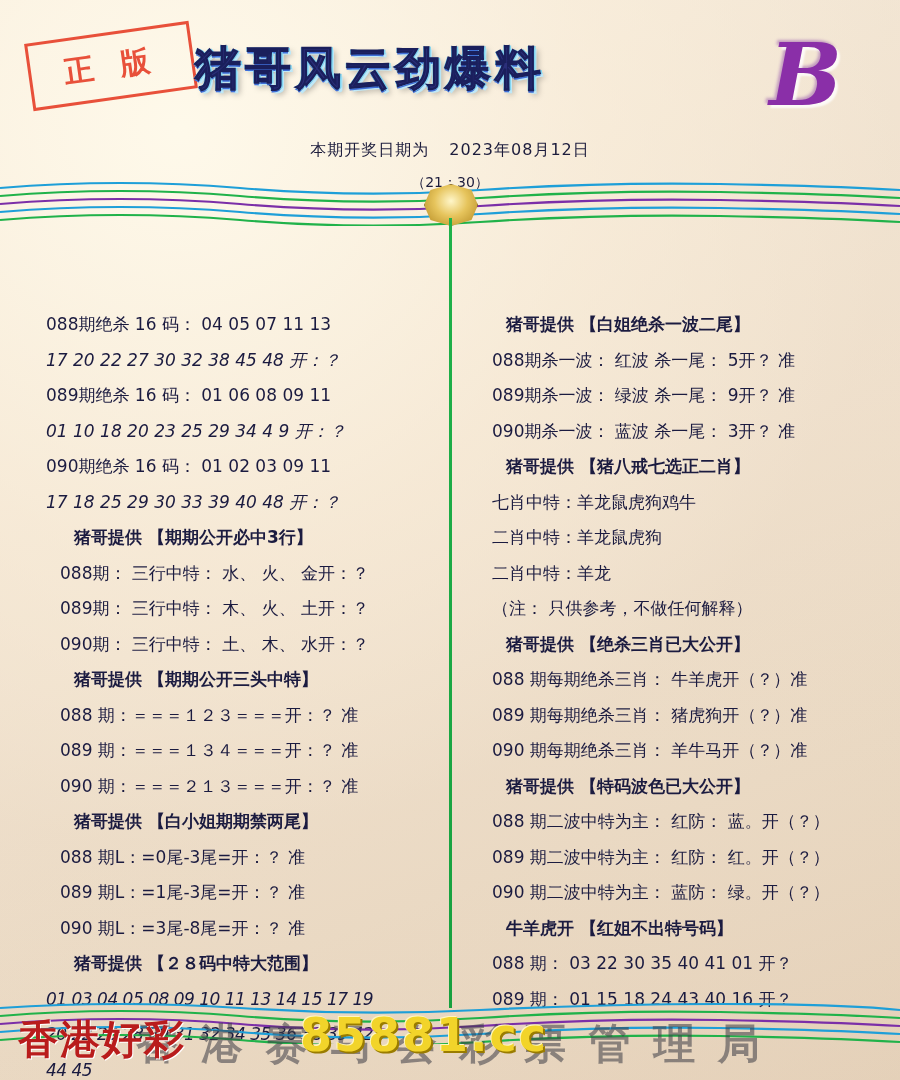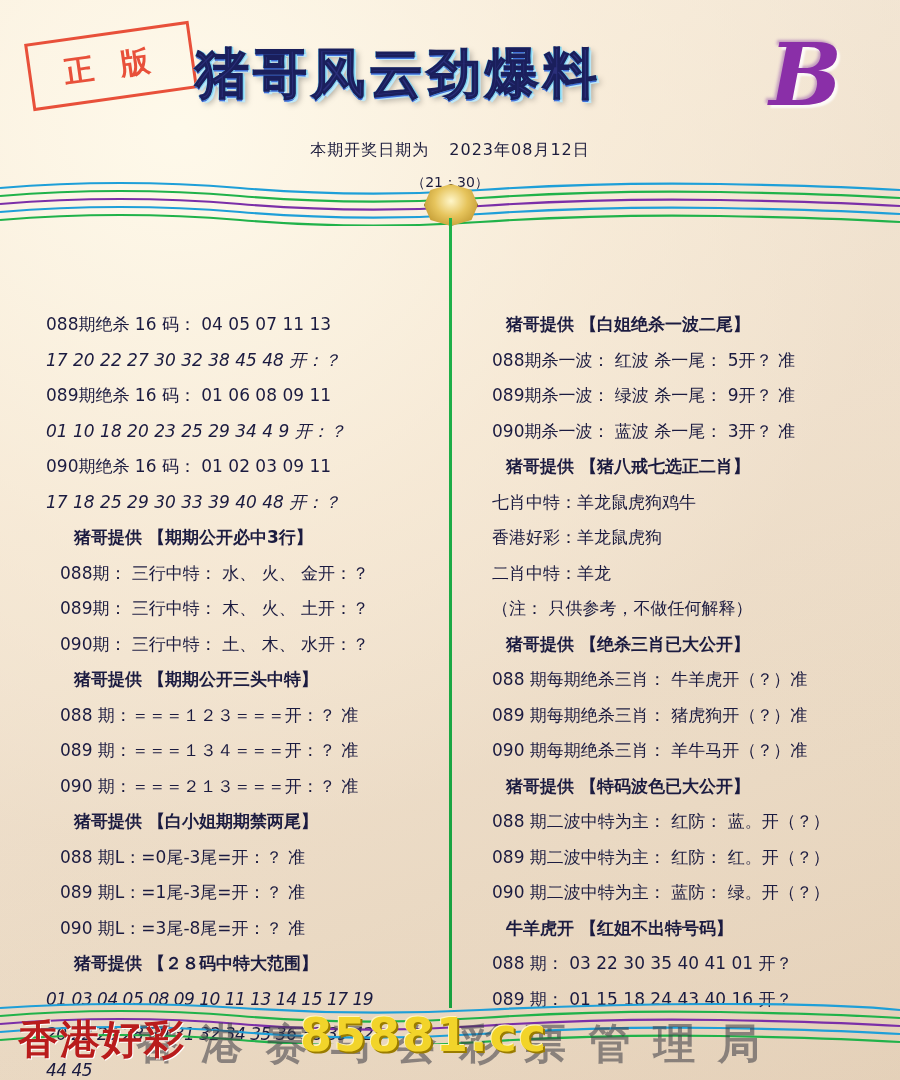--- a/index.html
+++ b/index.html
@@ -18,21 +18,21 @@
     position:absolute;left:28px;top:32px;width:160px;height:62px;
     border:3px solid #e8503a;transform:rotate(-8deg);
     display:flex;align-items:center;justify-content:center;
   }
   .stamp span{
     color:#e8503a;font-size:30px;font-weight:bold;letter-spacing:8px;
     font-family:"DejaVu Sans",sans-serif;
   }
   .title{
     position:absolute;left:195px;top:38px;width:500px;height:80px;
-    font-size:54px;font-weight:bold;letter-spacing:4px;
+    font-size:46px;font-weight:bold;letter-spacing:4px;
     font-family:"DejaVu Sans",sans-serif;
     color:#2b2f7a;
     text-shadow:
       2px 0 0 #7fd4f0, -1px 0 0 #7fd4f0, 0 2px 0 #3f6fd8,
       3px 3px 0 #bfe8f7, 4px 4px 6px rgba(0,0,0,0.35);
     -webkit-text-stroke:1px #1a1f5c;
     white-space:nowrap;
   }
   .bigB{
     position:absolute;right:58px;top:24px;
@@ -150,21 +150,21 @@
     <div class="row ital tight">44 45</div>
   </div>
 
   <div class="col col-right">
     <div class="row hdr">猪哥提供   【白姐绝杀一波二尾】</div>
     <div class="row sub">088期杀一波：    红波  杀一尾：  5开？ 准</div>
     <div class="row sub">089期杀一波：    绿波  杀一尾：  9开？ 准</div>
     <div class="row sub">090期杀一波：    蓝波  杀一尾：  3开？ 准</div>
     <div class="row hdr">猪哥提供   【猪八戒七选正二肖】</div>
     <div class="row sub">七肖中特：羊龙鼠虎狗鸡牛</div>
-    <div class="row sub">香港好彩：羊龙鼠虎狗</div>
+    <div class="row sub">二肖中特：羊龙鼠虎狗</div>
     <div class="row sub">二肖中特：羊龙</div>
     <div class="row sub">（注： 只供参考，不做任何解释）</div>
     <div class="row hdr">猪哥提供   【绝杀三肖已大公开】</div>
     <div class="row sub">088 期每期绝杀三肖：  牛羊虎开（？）准</div>
     <div class="row sub">089 期每期绝杀三肖：  猪虎狗开（？）准</div>
     <div class="row sub">090 期每期绝杀三肖：  羊牛马开（？）准</div>
     <div class="row hdr">猪哥提供   【特码波色已大公开】</div>
     <div class="row sub">088 期二波中特为主：  红防： 蓝。开（？）</div>
     <div class="row sub">089 期二波中特为主：  红防： 红。开（？）</div>
     <div class="row sub">090 期二波中特为主：  蓝防： 绿。开（？）</div>

